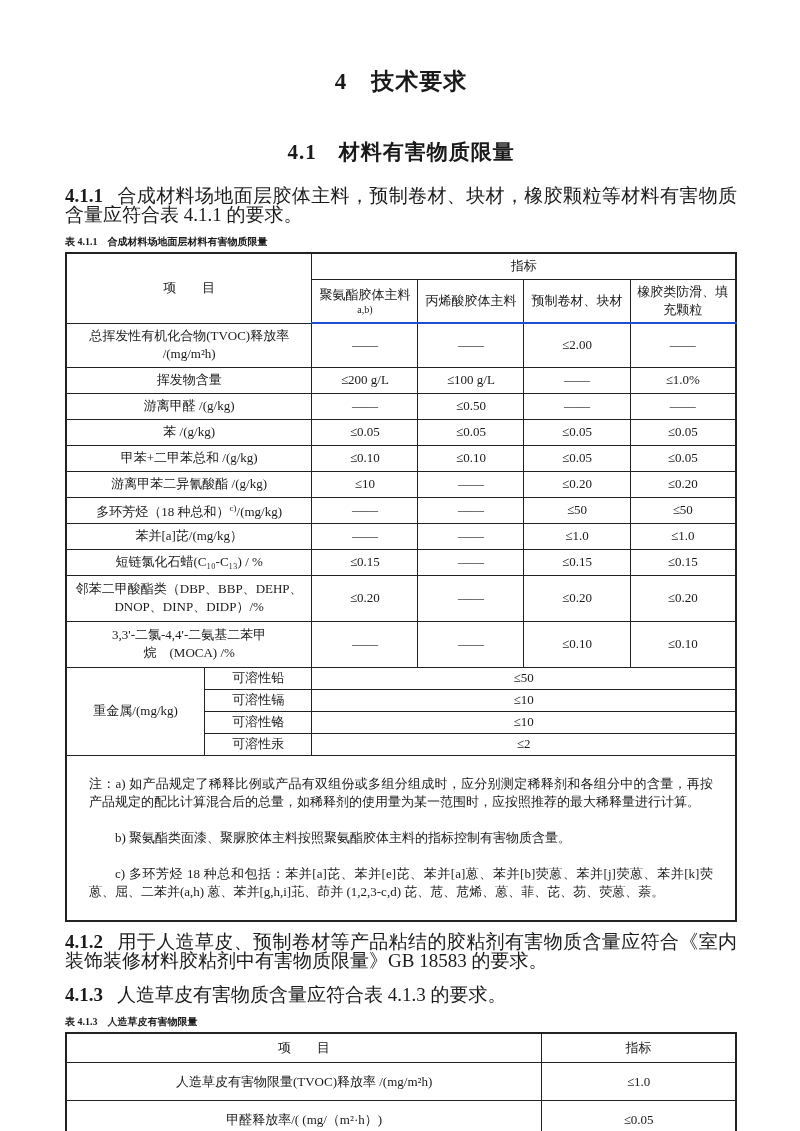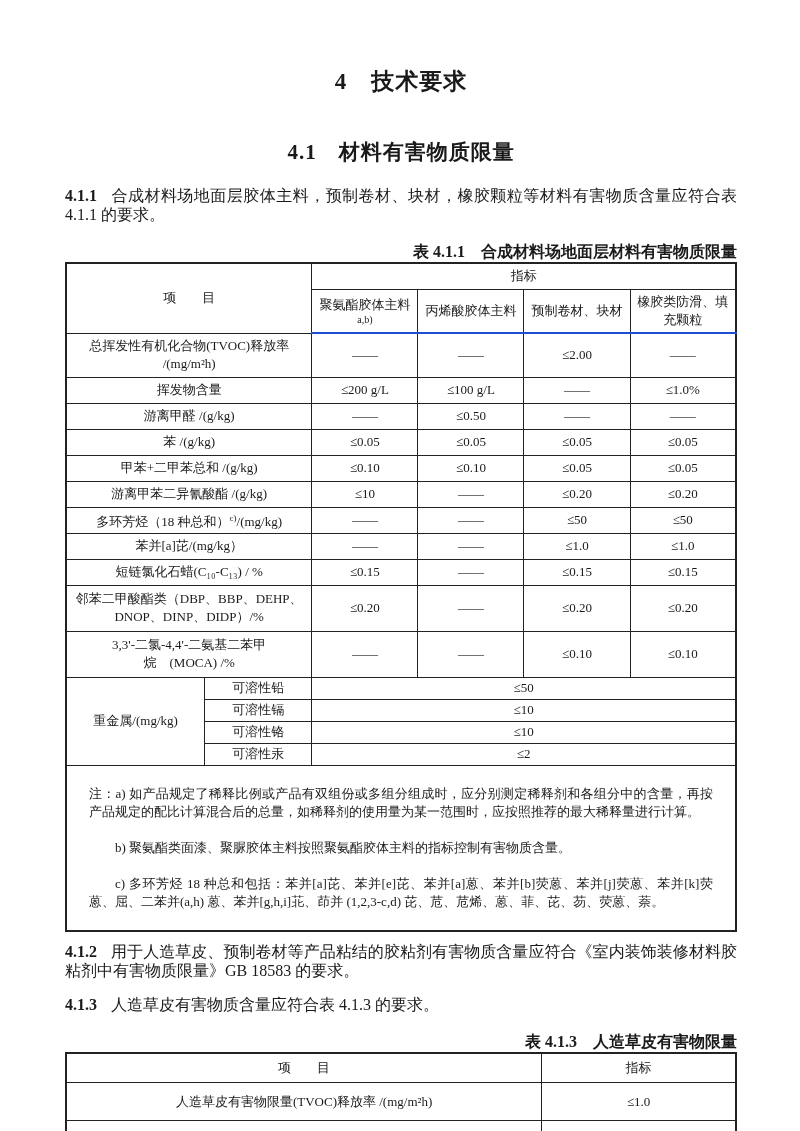--- a/index.html
+++ b/index.html
@@ -12,26 +12,26 @@
     position:absolute;top:0;left:0;width:800px;height:1131px;
     padding:68px 63px 0 65px;box-sizing:border-box;background:#fff;
   }
   h1.doc-title{
     margin:0;text-align:center;font-size:23px;font-weight:bold;letter-spacing:1px;line-height:28px;
   }
   h2.sec-title{
     margin:42px 0 0 0;text-align:center;font-size:21px;font-weight:bold;letter-spacing:1px;line-height:28px;
   }
   p.clause{
-    margin:20px 0 0 0;font-size:16px;line-height:19px;text-align:justify;
+    margin:20px 0 0 0;font-size:19px;line-height:19px;text-align:justify;
   }
   p.clause .num{font-weight:bold;margin-right:14px;}
   p.clause-tight{margin-top:15px;}
   .tbl-caption{
-    margin:20px 0 2px 0;text-align:right;font-size:16px;font-weight:bold;line-height:16px;
+    margin:10px 0 2px 0;text-align:left;font-size:10px;font-weight:bold;line-height:16px;
   }
   table.std{
     width:672px;border-collapse:collapse;table-layout:fixed;
     border:2px solid #222;font-size:13px;
   }
   table.std td{
     border:1px solid #222;text-align:center;vertical-align:middle;
     padding:1px 4px;line-height:18px;box-sizing:border-box;
   }
   tr.hdr2 td{border-bottom:2px solid #1d4ed8;}

